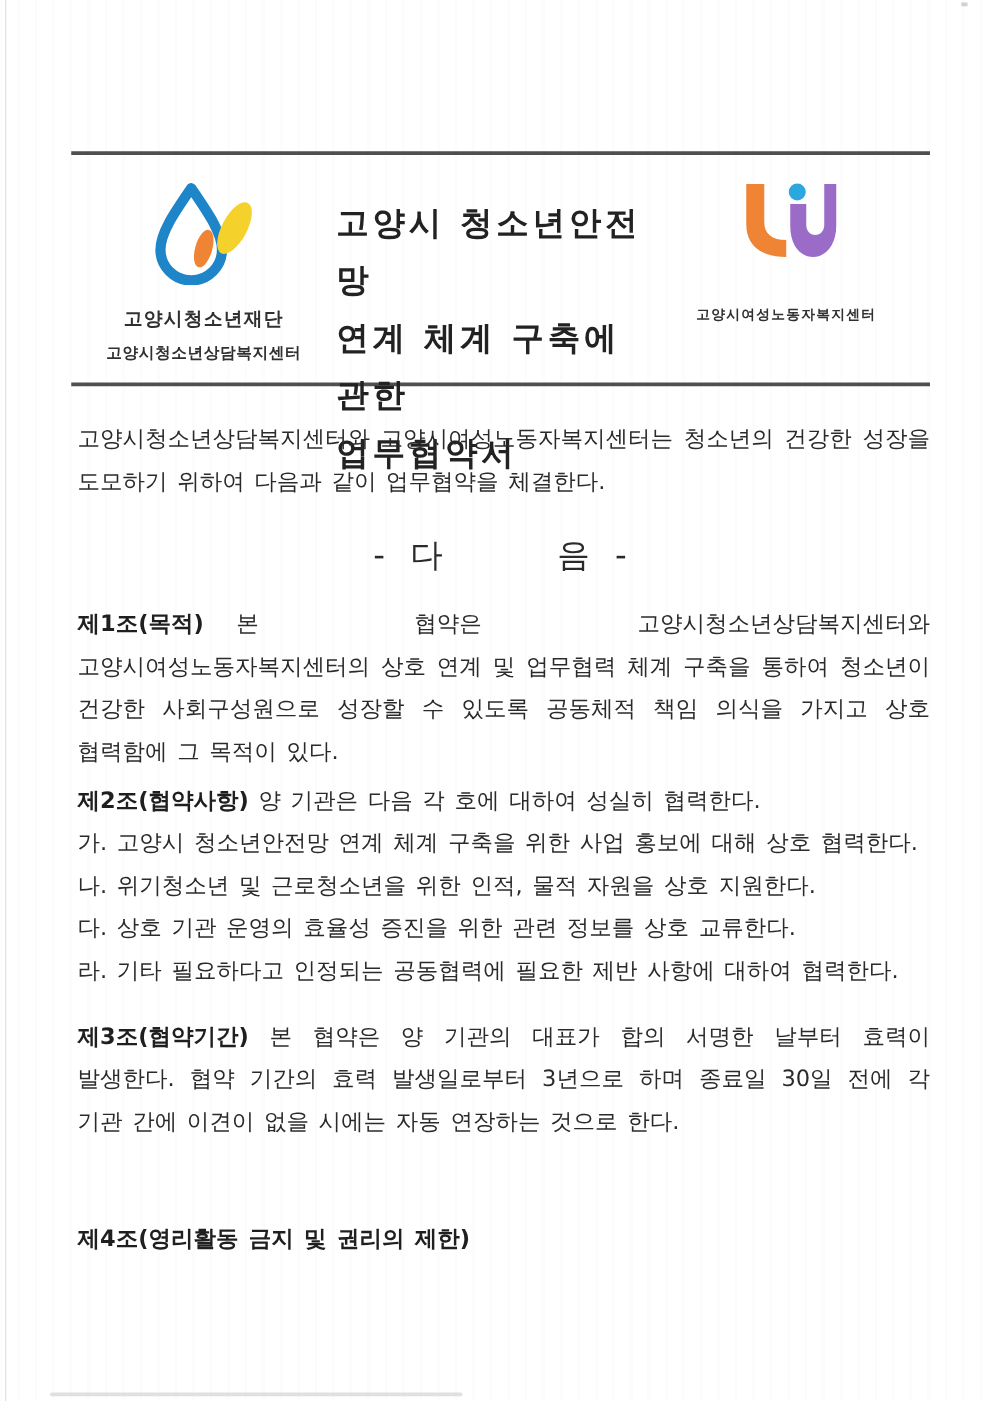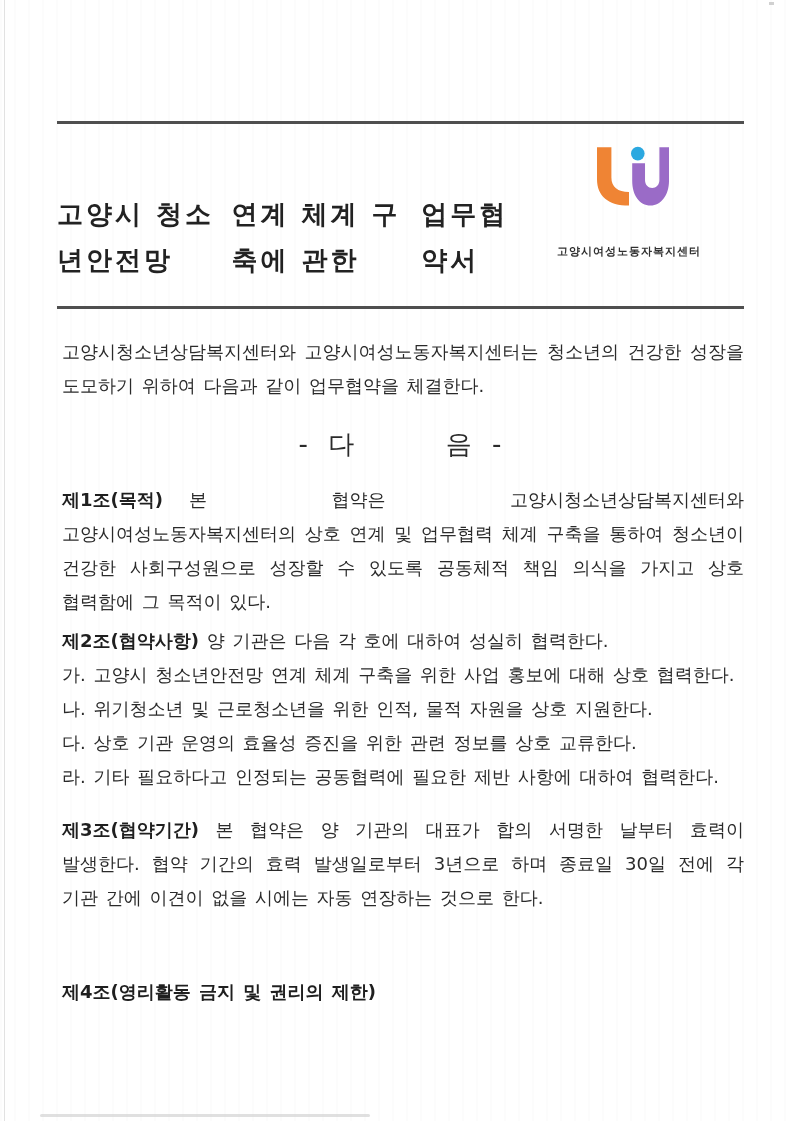--- a/index.html
+++ b/index.html
@@ -24,21 +24,21 @@
     border-top:3px solid #4f4f4f;border-bottom:3px solid #4f4f4f;
     box-sizing:border-box;
     display:flex;flex-direction:row;
   }
   .org-col{width:212px;display:flex;flex-direction:column;align-items:center;box-sizing:border-box;}
   .org-col.left{padding-top:22px;}
   .org-col.right{width:230px;padding-top:20px;}
   .org-name{font-size:15px;font-weight:700;letter-spacing:1px;margin-top:14px;color:#303030;}
   .org-subname{font-size:12.5px;font-weight:700;letter-spacing:.5px;margin-top:9px;color:#303030;}
   .org-col.right .org-name{margin-top:32px;font-size:11px;}
-  .title-col{flex:1;display:flex;align-items:center;padding-top:44px;}
+  .title-col{flex:1;display:flex;flex-direction:column;padding-top:32px;}
   .title-line{font-size:26px;font-weight:700;letter-spacing:3px;line-height:46px;color:#222;}
 
   
   .doc-body{position:absolute;left:62px;top:335px;width:682px;}
   .para{
     position:absolute;left:0;width:682px;
     font-size:18px;line-height:34px;
     text-align:justify;word-break:keep-all;word-spacing:2px;
     color:#2a2a2a;margin:0;
   }
@@ -56,20 +56,31 @@
 <body>
 
 <div class="page">
 
   <div class="edge-line"></div>
   <div class="bottom-smudge"></div>
   <div class="corner-speck"></div>
 
   <div class="header-box">
 
+    <div class="org-col left">
+      <span>
+        <svg width="104" height="82" viewBox="0 0 110 90" aria-hidden="true">
+          <path d="M44,5 C29,27 17,44 17,59 a27,27 0 0 0 54,0 C71,44 59,27 44,5 Z" fill="#ffffff" stroke="#1e86c8" stroke-width="9" stroke-linejoin="round"></path>
+          <ellipse cx="82" cy="40" rx="11" ry="25" transform="rotate(28 82 40)" fill="#f4d22b"></ellipse>
+          <ellipse cx="55" cy="58" rx="7.5" ry="17" transform="rotate(16 55 58)" fill="#ef8434"></ellipse>
+        </svg>
+      </span>
+      <div class="org-name">고양시청소년재단</div>
+      <div class="org-subname">고양시청소년상담복지센터</div>
+    </div>
 
     <div class="title-col">
       <div class="title-line">고양시 청소년안전망</div>
       <div class="title-line">연계 체계 구축에 관한</div>
       <div class="title-line">업무협약서</div>
     </div>
 
     <div class="org-col right">
       <span>
         <svg width="86" height="64" viewBox="0 0 100 80" aria-hidden="true">

